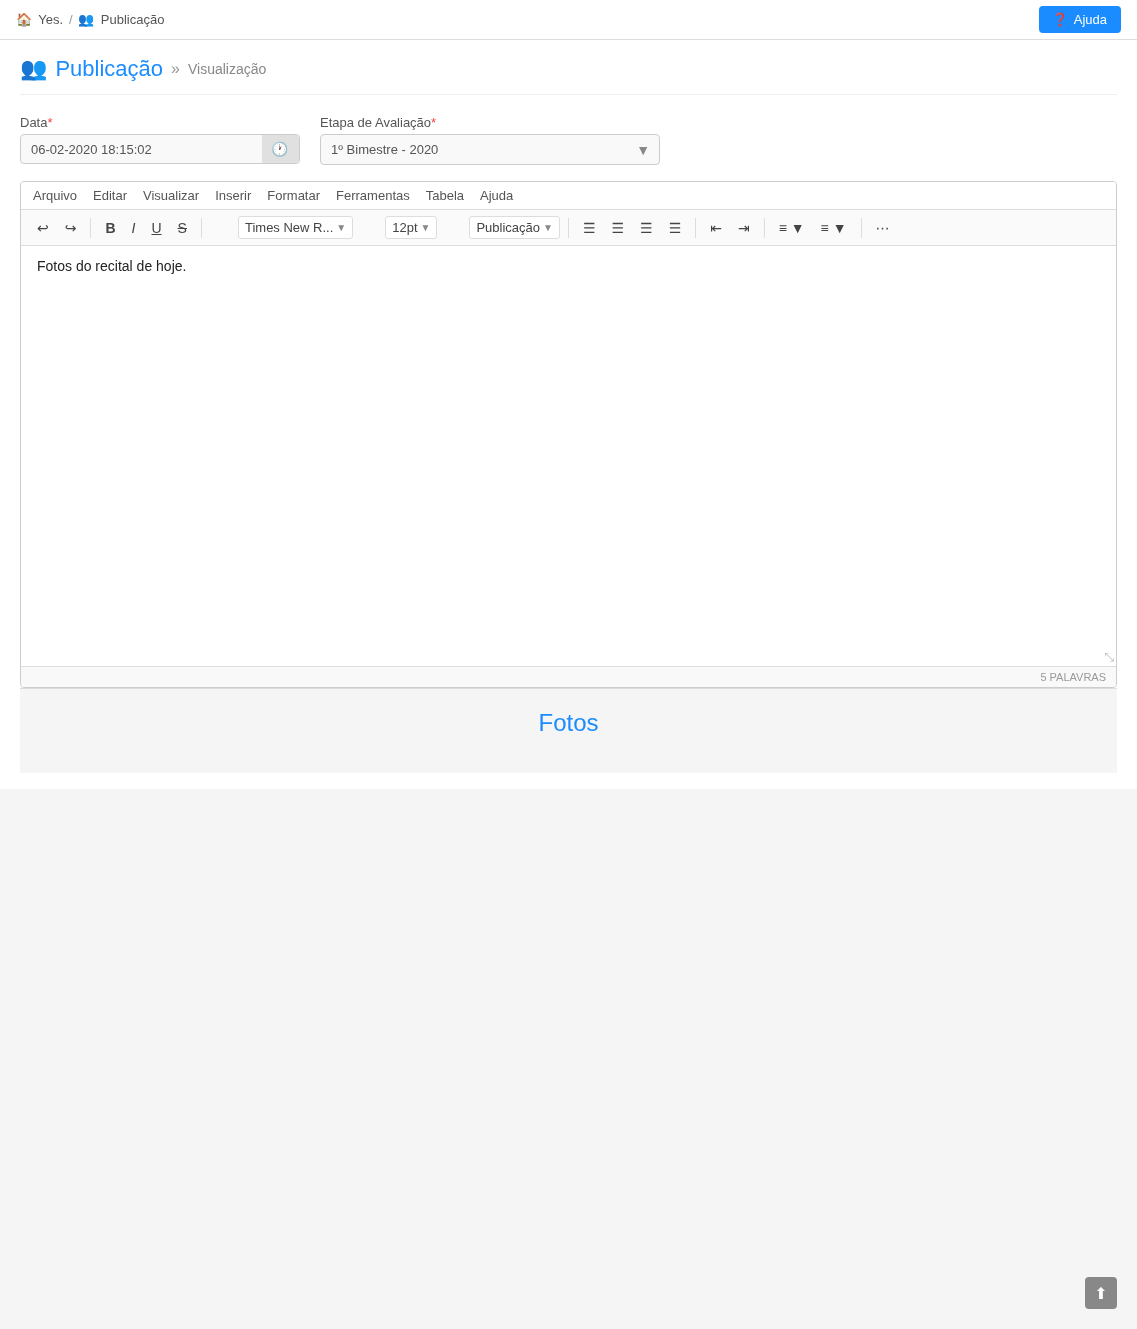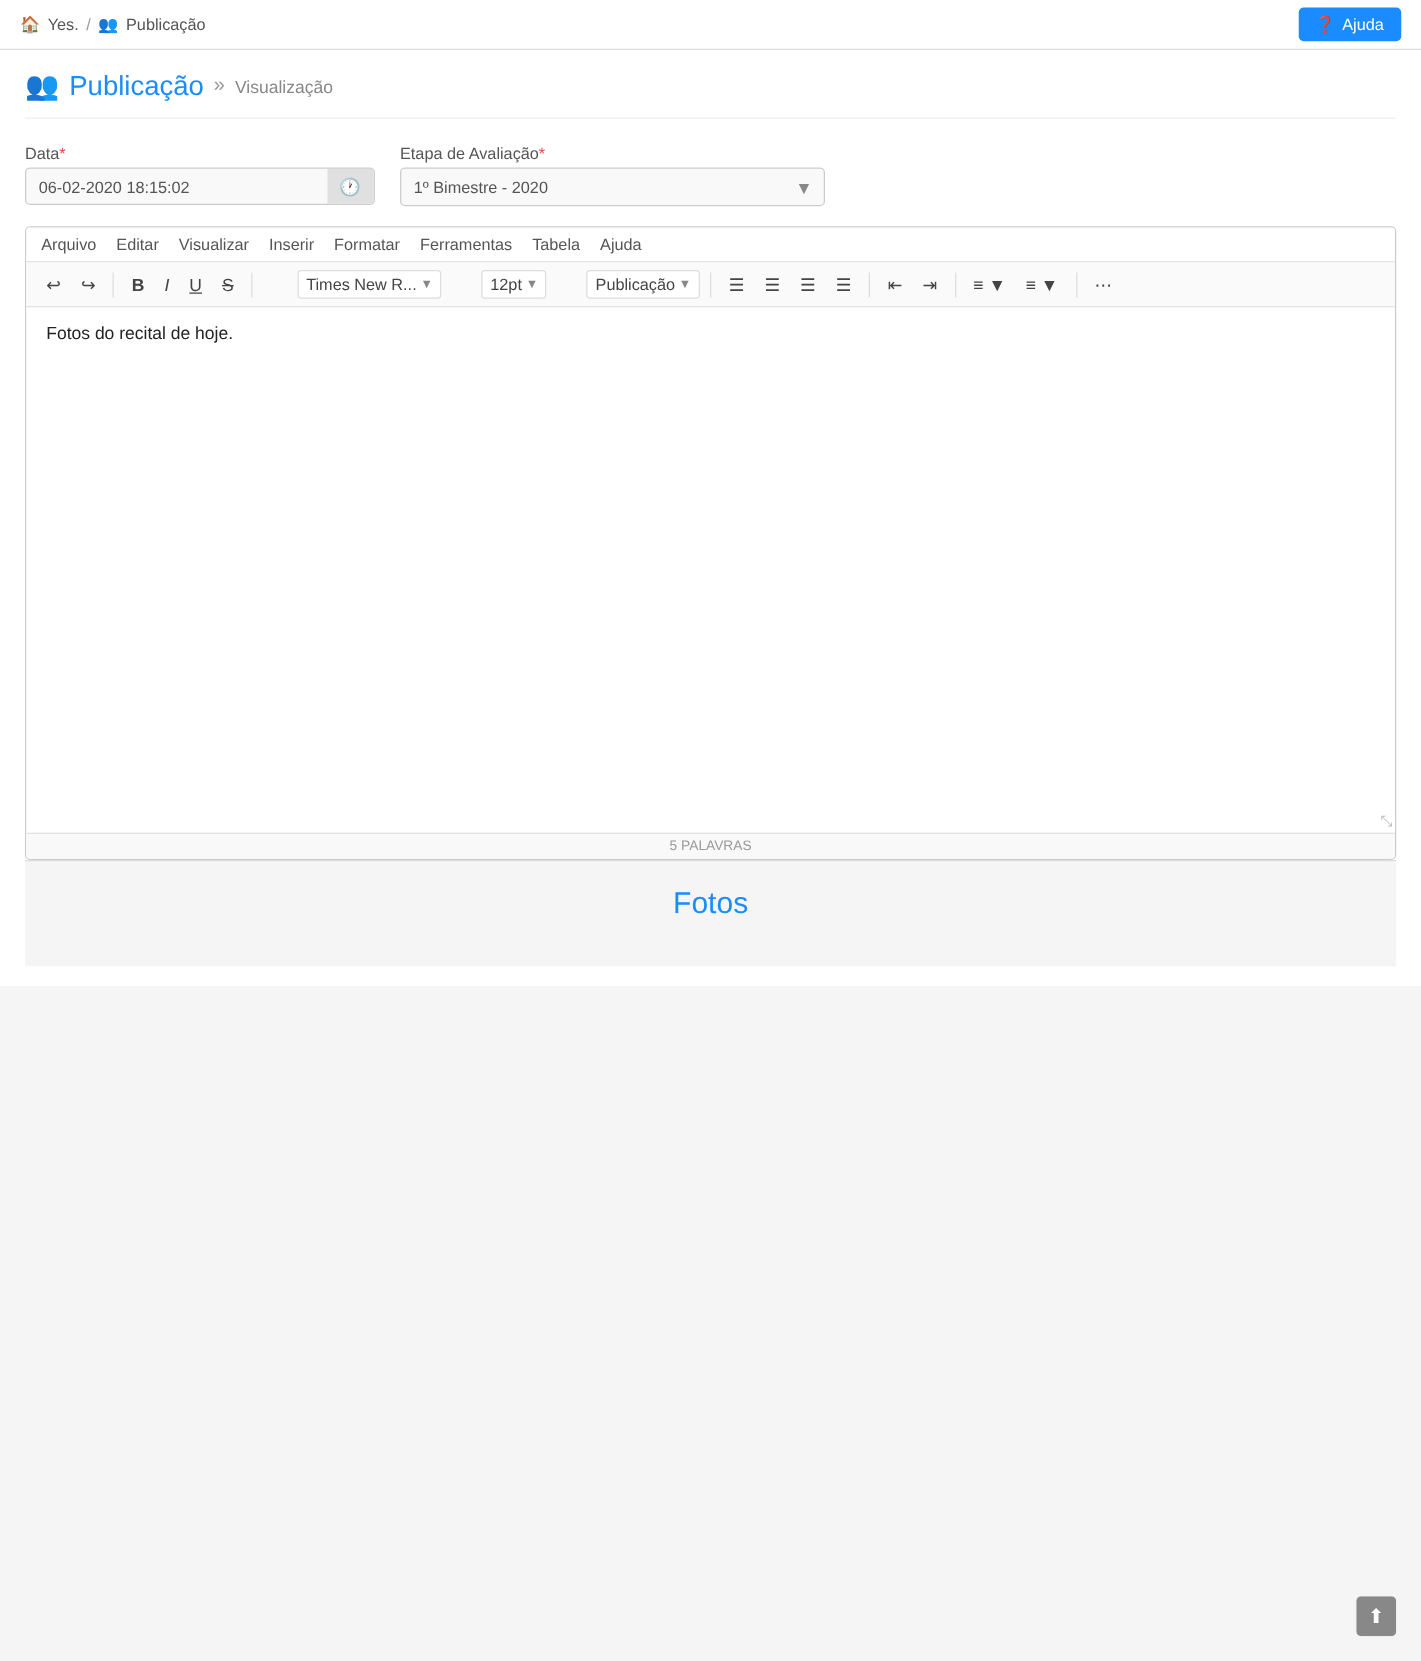--- a/index.html
+++ b/index.html
@@ -226,21 +226,21 @@
       padding: 12px 16px;
       min-height: 420px;
       font-size: 14px;
       color: #222;
       position: relative;
     }
     .editor-footer {
       background: #f9f9f9;
       border-top: 1px solid #ddd;
       padding: 4px 10px;
-      text-align: center;
+      text-align: right;
       font-size: 11px;
       color: #999;
     }
     .editor-resize {
       position: absolute;
       bottom: 2px;
       right: 2px;
       color: #bbb;
       font-size: 12px;
     }

